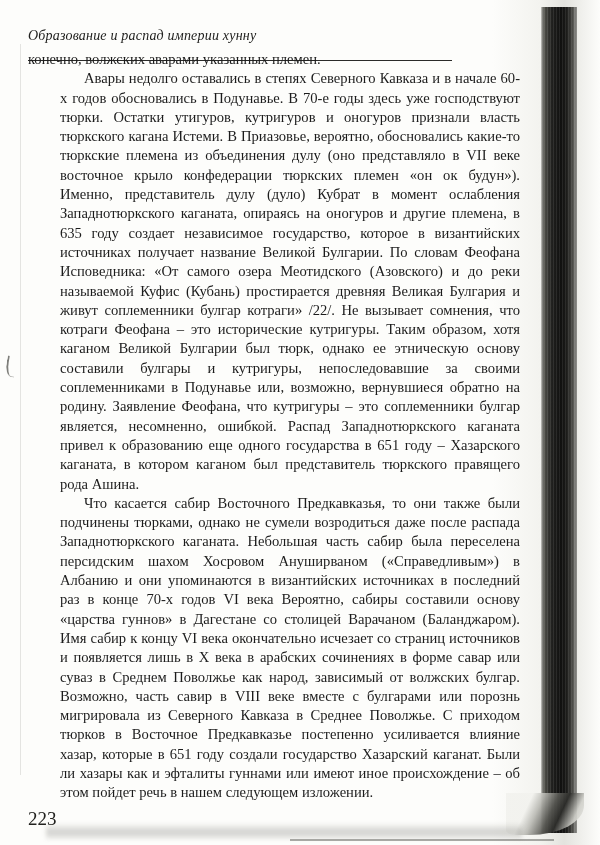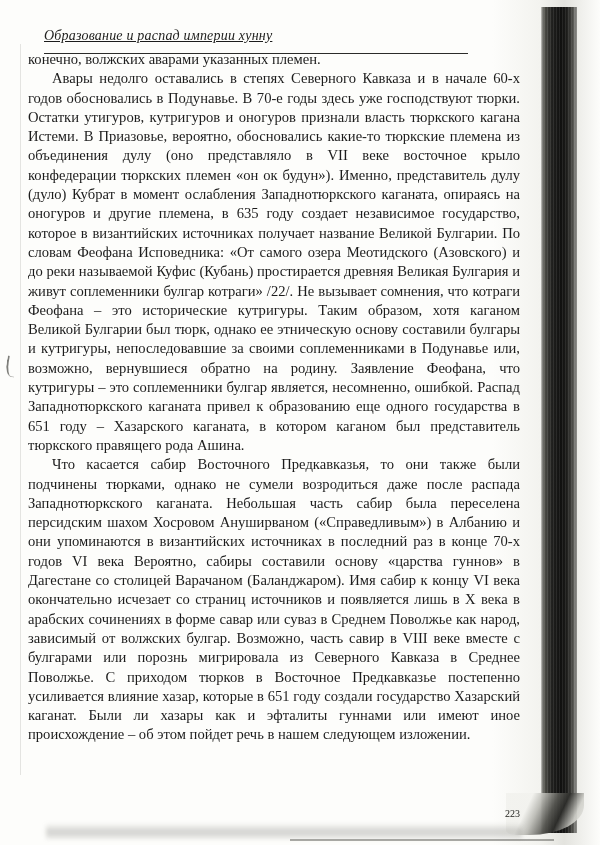--- a/index.html
+++ b/index.html
@@ -91,25 +91,24 @@
     height: 20px;
     border-left: 2px solid rgba(60,60,55,0.65);
     border-bottom: 1px solid rgba(60,60,55,0.4);
     border-radius: 0 0 0 70%;
     transform: rotate(10deg);
   }
   
   .header-wrap {
     position: absolute;
     top: 26px;
-    left: 44px;
+    left: 28px;
     width: 424px;
     border-bottom: 1.3px solid #2b2b29;
-    padding-bottom: 9px;
-    text-decoration: underline;
+    padding-bottom: 16px;
   }
   .header-title {
     font-style: italic;
     font-size: 14px;
     letter-spacing: 0.2px;
     color: #222220;
   }
   
   .text-block {
     position: absolute;
@@ -118,29 +117,30 @@
     width: 492px;
     font-size: 14.6px;
     line-height: 19.3px;
     text-align: justify;
   }
   .text-block p {
     margin: 0;
   }
   .text-block p.indent {
     text-indent: 24px;
+    margin-left: 32px;
   }
   
   .page-number {
     position: absolute;
     top: 808px;
     left: 28px;
     width: 492px;
-    text-align: right;
-    font-size: 10px;
+    text-align: left;
+    font-size: 19px;
     color: #22221f;
   }
 </style>
 </head>
 <body>
 
 <div class="scan">
 
   <div class="page-surface"></div>
 

